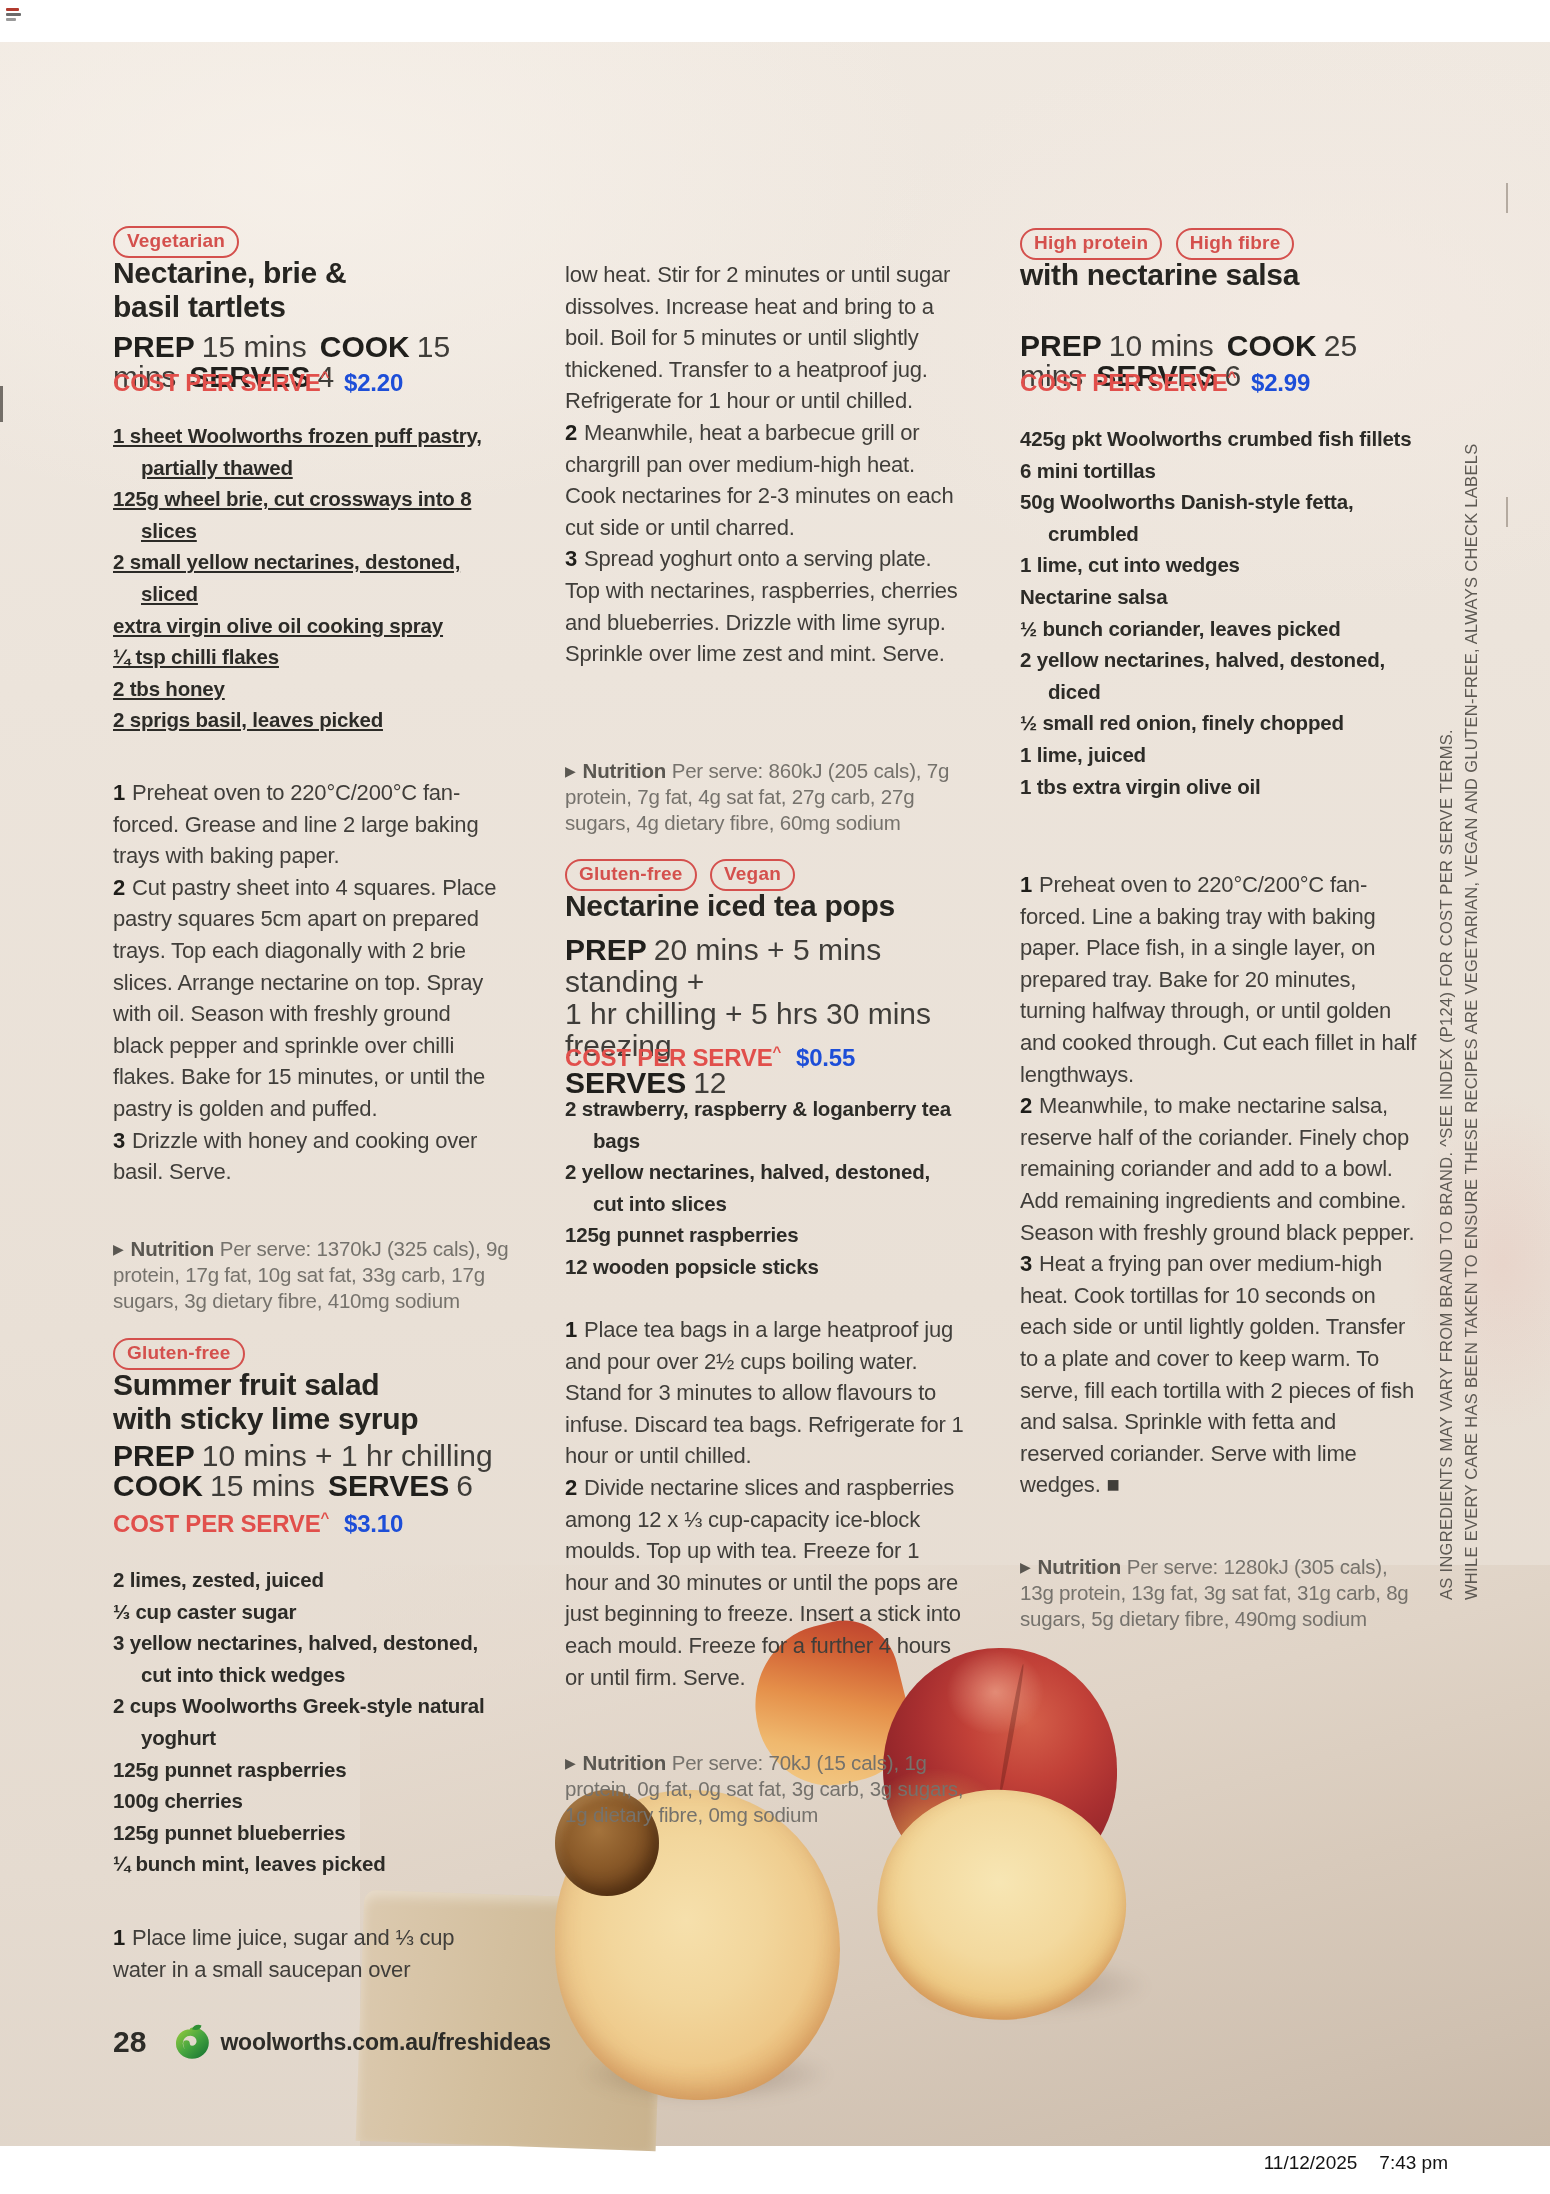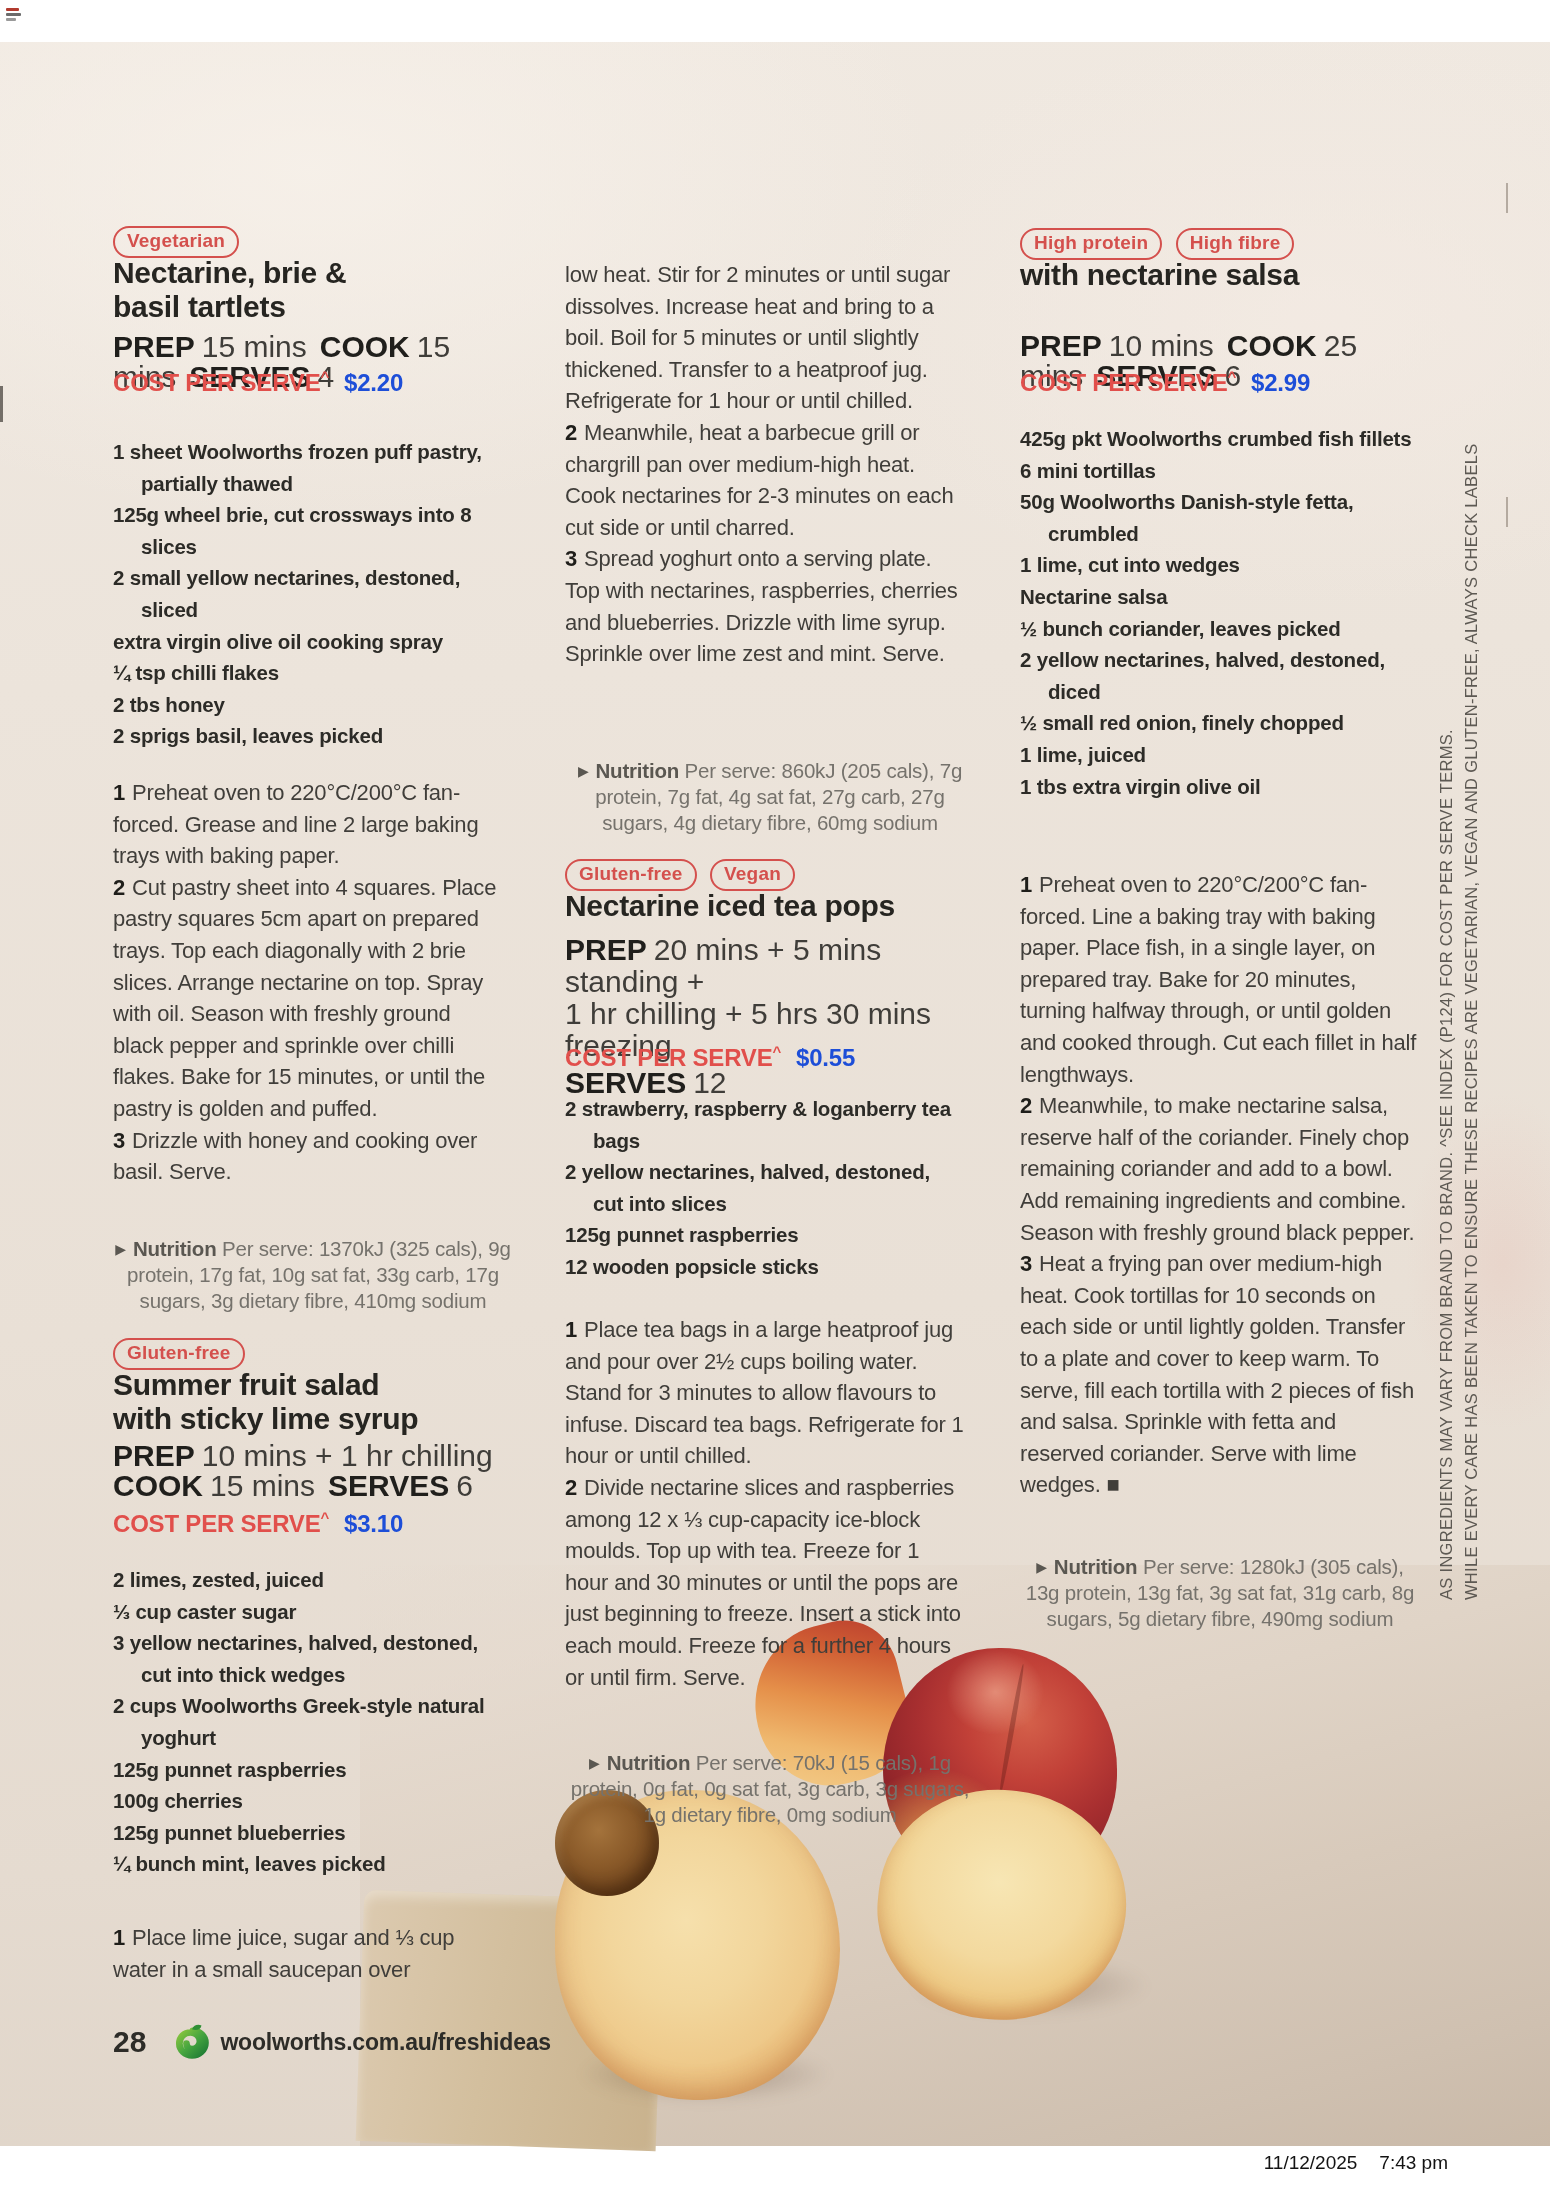--- a/index.html
+++ b/index.html
@@ -32,21 +32,21 @@
   .cost{font-weight:700;font-size:24px;line-height:30px;color:#e14f4b;letter-spacing:-.2px;}
   .csup{font-size:15px;color:#e14f4b;}
   .cv{font-weight:700;color:#1d4ed8;margin-left:15px;}
   .ing{font-weight:700;font-size:20.5px;line-height:31.6px;letter-spacing:-.2px;color:#2c2b27;}
   .ing p{margin:0;padding-left:28px;text-indent:-28px;}
   .ing p.ih{padding-left:0;text-indent:0;}
   .bodytxt{font-size:22px;line-height:31.6px;letter-spacing:-.2px;color:#403e3a;}
   .step{margin:0;}
   .sn{font-weight:700;color:#1f1e1a;margin-right:7px;}
   .sn:empty{margin:0;}
-  .nut{font-size:20.5px;line-height:25.4px;letter-spacing:-.2px;color:#75726c;margin:0;text-align:center;}
+  .nut{font-size:20.5px;line-height:25.4px;letter-spacing:-.2px;color:#75726c;margin:0;}
   .nl{font-weight:700;color:#5a5751;}
   .na{font-size:14px;color:#5a5751;margin-right:7px;vertical-align:2px;}
   
   .vline{
     position:absolute;white-space:nowrap;font-size:16.5px;line-height:22px;color:#5d5953;
     letter-spacing:.3px;transform-origin:0 100%;transform:rotate(-90deg);height:22px;
   }
   
   .footer{left:113px;top:2022px;display:flex;align-items:center;height:40px;}
   .pgnum{font-weight:700;font-size:30px;color:#2d2c28;margin-right:27px;}
@@ -123,21 +123,21 @@
 <div class="abs ttl" style="left:113px;top:256px;width:400px;">
   <div>Nectarine, brie &amp;</div>
   <div>basil tartlets</div>
 </div>
 <div class="abs meta" style="left:113px;top:332px;width:420px;">
   <span class="mk">PREP</span><span class="mv">15 mins</span><span class="mk">COOK</span><span class="mv">15 mins</span><span class="mk">SERVES</span><span class="mv">4</span>
 </div>
 <div class="abs cost" style="left:113px;top:362px;">
   <span>COST PER SERVE</span><sup class="csup">^</sup><span class="cv">$2.20</span>
 </div>
-<div class="abs ing" style="left:113px;top:436px;width:392px;">
+<div class="abs ing" style="left:113px;top:420px;width:392px;text-decoration:underline;">
   <p>1 sheet Woolworths frozen puff pastry, partially thawed</p>
   <p>125g wheel brie, cut crossways into 8 slices</p>
   <p>2 small yellow nectarines, destoned, sliced</p>
   <p>extra virgin olive oil cooking spray</p>
   <p>¼ tsp chilli flakes</p>
   <p>2 tbs honey</p>
   <p>2 sprigs basil, leaves picked</p>
 </div>
 <div class="abs bodytxt" style="left:113px;top:777px;width:392px;">
   <p class="step"><span class="sn">1</span><span>Preheat oven to 220°C/200°C fan-forced. Grease and line 2 large baking trays with baking paper.</span></p>

